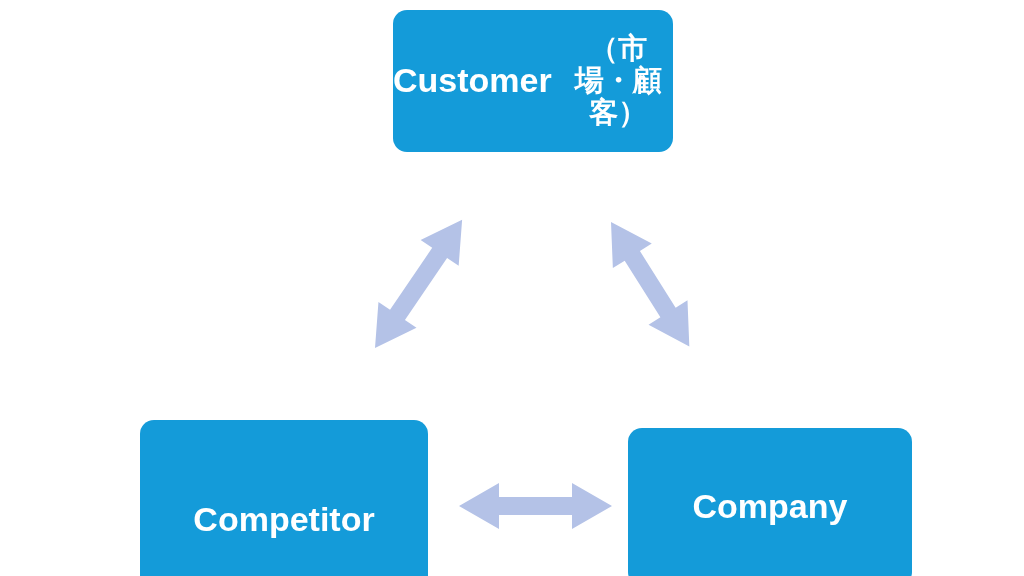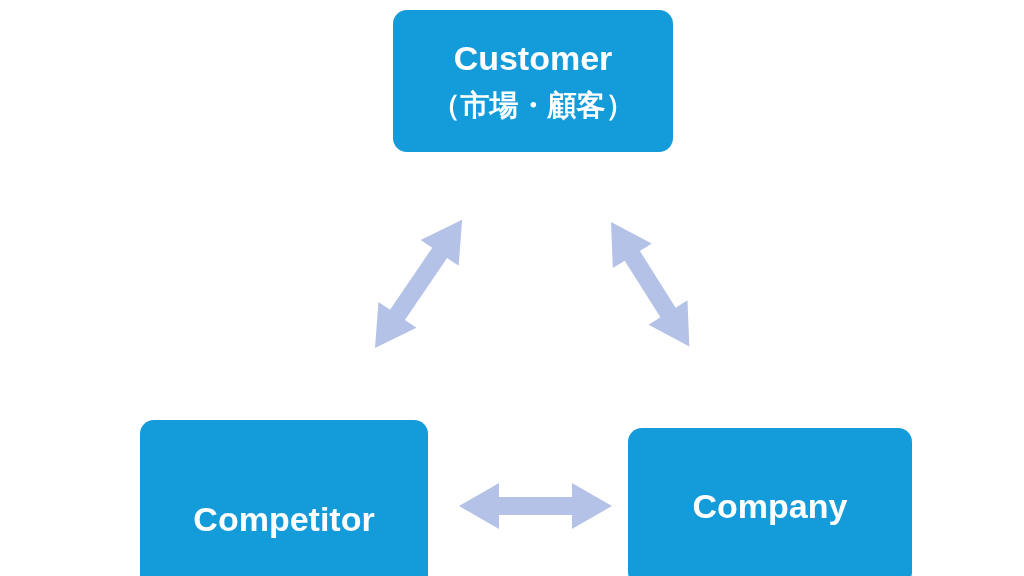--- a/index.html
+++ b/index.html
@@ -26,21 +26,21 @@
     width: 1024px;
     height: 576px;
   }
 
   .node {
     position: absolute;
     background: #149bd9;
     border-radius: 14px;
     color: #ffffff;
     display: flex;
-    flex-direction: column;
+    flex-direction: row;
     align-items: center;
     justify-content: center;
     gap: 12px;
     text-align: center;
   }
 
   .node .label-en {
     font-size: 34px;
     font-weight: 700;
     line-height: 1.1;

